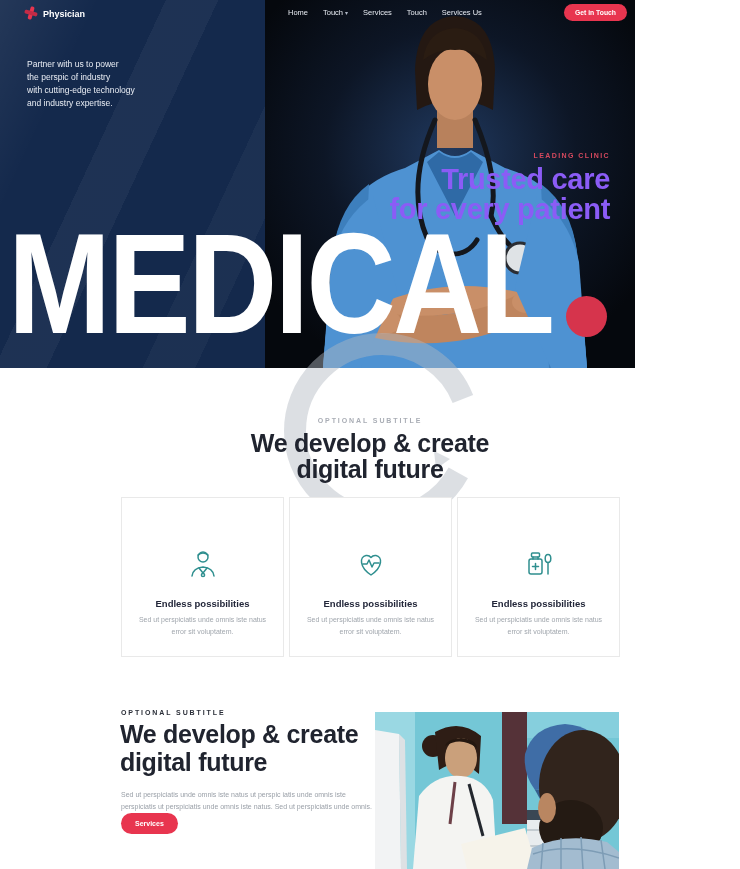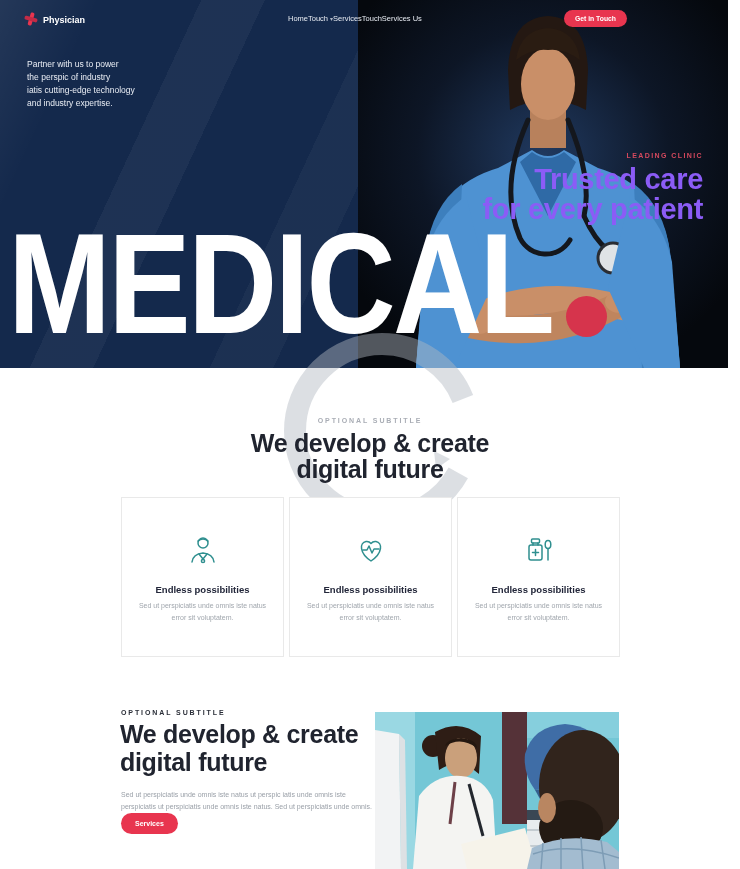--- a/index.html
+++ b/index.html
@@ -1,36 +1,36 @@
 <!DOCTYPE html>
 <html><head>
 <meta charset="utf-8">
 <style>
   * { box-sizing: border-box; }
   html,body { margin:0; padding:0; background:#fff; }
   body { width:740px; font-family:"Liberation Sans", sans-serif; }
   .page { position:relative; width:740px; height:869px; overflow:hidden; background:#fff; }
 
   
-  .hero { position:absolute; top:0; left:0; width:728px; height:368px; display:flex; }
+  .hero { position:absolute; top:0; left:0; width:635px; height:368px; display:flex; }
   .hero-left {
     position:relative; width:370px; height:368px;
     background:
       linear-gradient(115deg, rgba(255,255,255,0.07) 0px, rgba(255,255,255,0.0) 90px),
       linear-gradient(115deg, transparent 0 38%, rgba(255,255,255,0.045) 38% 50%, transparent 50% 72%, rgba(255,255,255,0.035) 72% 84%, transparent 84%),
       #14294c;
   }
   .hero-right { position:relative; width:370px; height:368px; background:#070b12; }
   .hero-right svg { display:block; }
 
   
-  .topbar { position:absolute; top:6px; left:0; width:636px; height:28px; z-index:10; }
+  .topbar { position:absolute; top:0; left:0; width:636px; height:28px; z-index:10; }
   .logo { position:absolute; left:24px; top:6px; display:flex; align-items:center; gap:5px;
           color:#fff; font-size:9px; font-weight:700; cursor:pointer; }
-  .nav { position:absolute; left:288px; top:8px; display:flex; }
+  .nav { position:absolute; left:288px; top:8px; display:flex; gap:15px; }
   .nav-item { color:#e7ebf2; font-size:7.5px; cursor:pointer; display:flex; align-items:center; gap:2px; }
   .chev { font-size:6px; color:#aeb6c4; line-height:1; }
   .cta-btn { position:absolute; right:9px; top:4px; background:#e8354f; color:#fff;
              font-size:6.8px; font-weight:700; padding:5px 11px; border-radius:10px; border:none; cursor:pointer; }
 
   .hero-intro { position:absolute; left:27px; top:58px; z-index:5; color:#e9edf4;
                 font-size:8.5px; line-height:13px; }
   .hero-tagline { position:absolute; right:25px; top:152px; z-index:5; color:#d5495e;
                   font-size:7px; font-weight:700; letter-spacing:1.4px; }
   .hero-heading { position:absolute; right:25px; top:164px; z-index:5; text-align:right;
@@ -46,21 +46,21 @@
                z-index:3; pointer-events:none; }
 
   
   .section-features { position:absolute; top:368px; left:0; width:740px; height:289px; z-index:4; }
   .f-sub { position:absolute; top:49px; width:100%; text-align:center; color:#a9adb5;
            font-size:7px; font-weight:700; letter-spacing:1.9px; }
   .f-heading { position:absolute; top:62px; width:100%; text-align:center; color:#20242f;
                font-size:25px; line-height:26px; font-weight:600; letter-spacing:-0.3px; }
   .cards { position:absolute; top:129px; left:121px; display:flex; gap:5px; }
   .card { width:163px; height:160px; background:#fff; border:1px solid #e9e9e9;
-          text-align:center; padding-top:34px; }
+          text-align:center; padding-top:48px; }
   .card-icon svg { width:36px; height:36px; }
   .card-title { margin:12px 0 5px; font-size:9.5px; font-weight:700; color:#23273a; }
   .card-body { margin:0 auto; width:128px; font-size:7px; line-height:11.5px; color:#a0a6ad; }
 
   
   .section-about { position:absolute; top:657px; left:0; width:740px; height:212px; }
   .a-sub { position:absolute; left:121px; top:52px; color:#2a2e38;
            font-size:7px; font-weight:700; letter-spacing:1.9px; }
   .a-heading { position:absolute; left:120px; top:63px; color:#20242f;
                font-size:25px; line-height:28px; font-weight:600; letter-spacing:-0.3px; }
@@ -113,21 +113,21 @@
         <ellipse cx="262" cy="302" rx="15" ry="11" fill="#c98f68"></ellipse>
 
         <path d="M58,368 L66,262 Q76,218 108,196 L132,290 L96,368 Z" fill="#4e92d2"></path>
         <path d="M322,368 L314,262 Q304,218 272,196 L250,288 L286,368 Z" fill="#4e92d2"></path>
       </svg>
     </div>
 
     <div class="hero-intro">
       <div>Partner with us to power</div>
       <div>the perspic of industry</div>
-      <div>iatis cutting-edge technology</div>
+      <div>with cutting-edge technology</div>
       <div>and industry expertise.</div>
     </div>
     <div class="hero-tagline">LEADING CLINIC</div>
     <div class="hero-heading">
       <div>Trusted care</div>
       <div>for every patient</div>
     </div>
     <div class="big-word">MEDICAL</div>
     <div class="red-dot"></div>
   </div>

